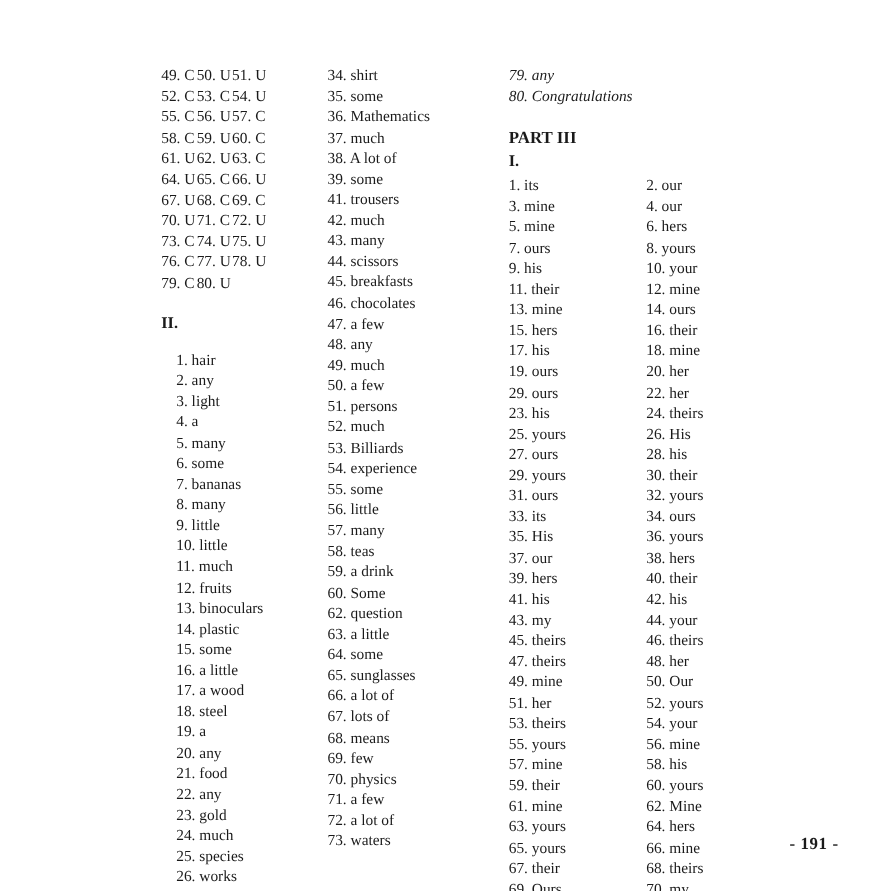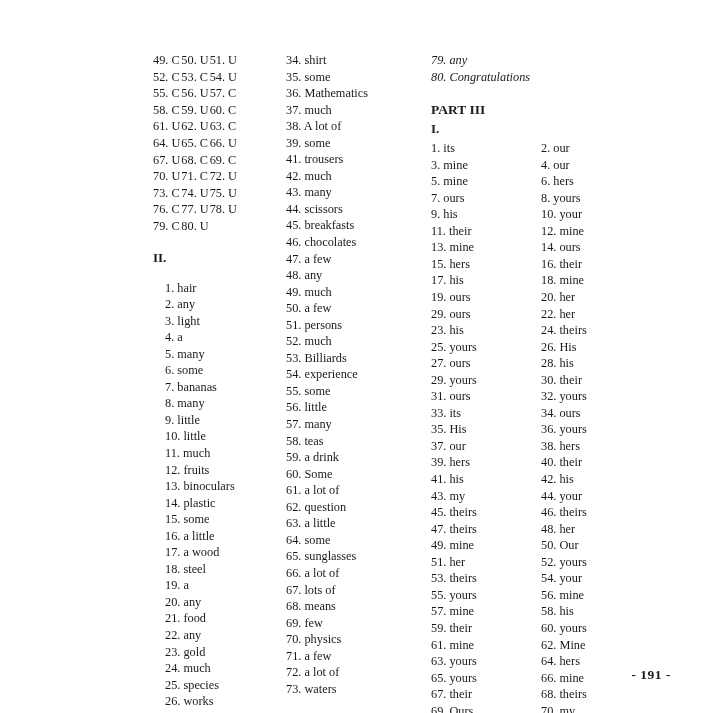--- a/index.html
+++ b/index.html
@@ -12,21 +12,21 @@
     background: #ffffff;
     font-family: "Liberation Serif", serif;
     color: #1a1a1a;
     overflow: hidden;
   }
   .page {
     position: relative;
     width: 713px;
     height: 713px;
     box-sizing: border-box;
-    padding: 52px 40px 20px 48px;
+    padding: 52px 40px 20px 24px;
   }
   .columns {
     display: flex;
     flex-direction: row;
     align-items: flex-start;
     gap: 0px;
   }
   .col {
     box-sizing: border-box;
   }
@@ -204,21 +204,20 @@
         <li>51. persons</li>
         <li>52. much</li>
         <li>53. Billiards</li>
         <li>54. experience</li>
         <li>55. some</li>
         <li>56. little</li>
         <li>57. many</li>
         <li>58. teas</li>
         <li>59. a drink</li>
         <li>60. Some</li>
-        <li>61. a lot of</li>
         <li>62. question</li>
         <li>63. a little</li>
         <li>64. some</li>
         <li>65. sunglasses</li>
         <li>66. a lot of</li>
         <li>67. lots of</li>
         <li>68. means</li>
         <li>69. few</li>
         <li>70. physics</li>
         <li>71. a few</li>

